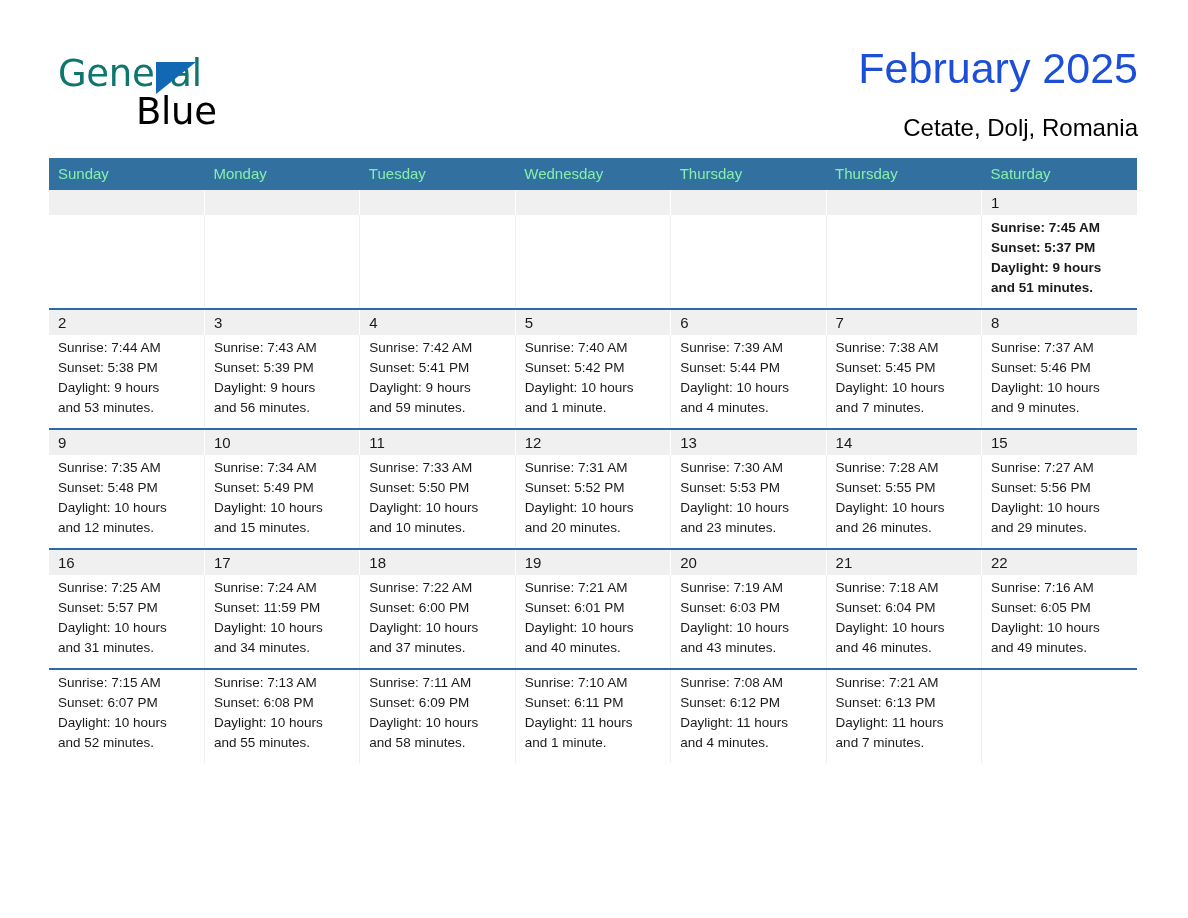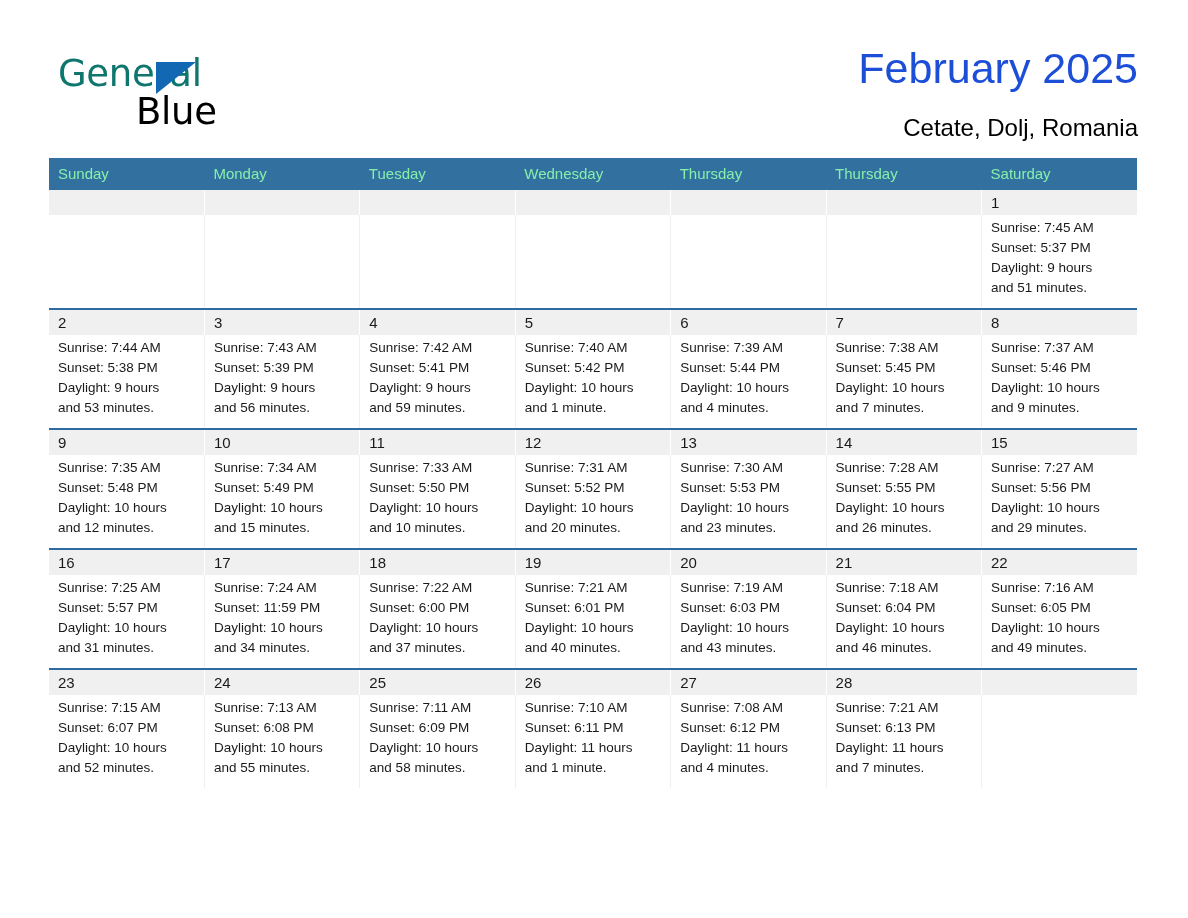--- a/index.html
+++ b/index.html
@@ -134,20 +134,21 @@
     font-size: 13.5px;
     color: #1a1a1a;
     padding: 3px 6px 10px 9px;
     vertical-align: top;
     line-height: 20px;
     border-right: 1px solid #efefef;
     box-sizing: border-box;
   }
   .day-info-row.first-week td {
     height: 80px;
+    font-weight: bold;
   }
   .day-info-row.rest td {
     height: 90px;
   }
   .day-info-row td:last-child,
   .day-num-row td:last-child {
     border-right: none;
   }
   .info-line {
     display: block;
@@ -413,29 +414,20 @@
             <span class="info-line">Sunrise: 7:16 AM</span>
             <span class="info-line">Sunset: 6:05 PM</span>
             <span class="info-line">Daylight: 10 hours</span>
             <span class="info-line">and 49 minutes.</span>
           </td>
         </tr>
 
         <tr class="wk-sep">
             <td colspan="7"></td>
           </tr>
-        <tr class="day-num-row">
-          <td>23</td>
-          <td>24</td>
-          <td>25</td>
-          <td>26</td>
-          <td>27</td>
-          <td>28</td>
-          <td class="empty-cell"></td>
-        </tr>
         <tr class="day-info-row rest">
           <td>
             <span class="info-line">Sunrise: 7:15 AM</span>
             <span class="info-line">Sunset: 6:07 PM</span>
             <span class="info-line">Daylight: 10 hours</span>
             <span class="info-line">and 52 minutes.</span>
           </td>
           <td>
             <span class="info-line">Sunrise: 7:13 AM</span>
             <span class="info-line">Sunset: 6:08 PM</span>

